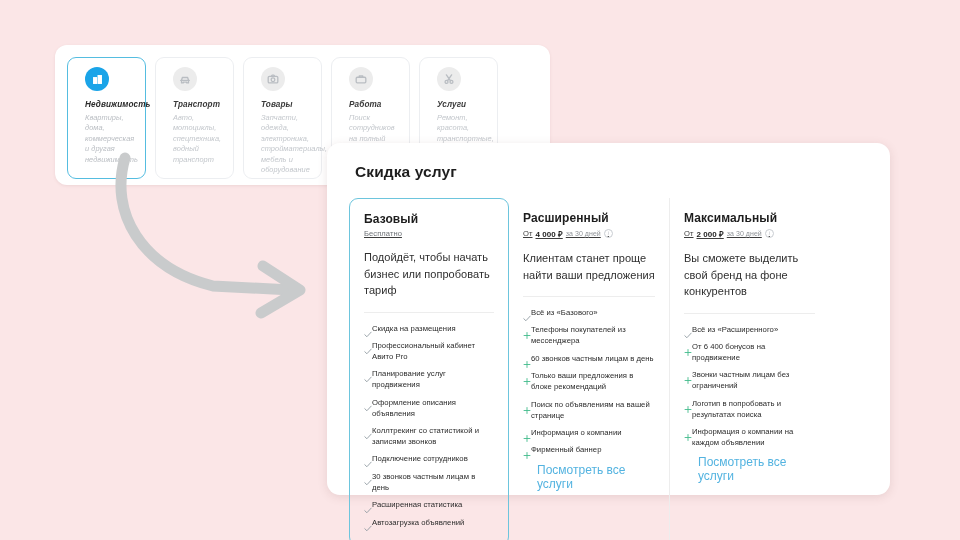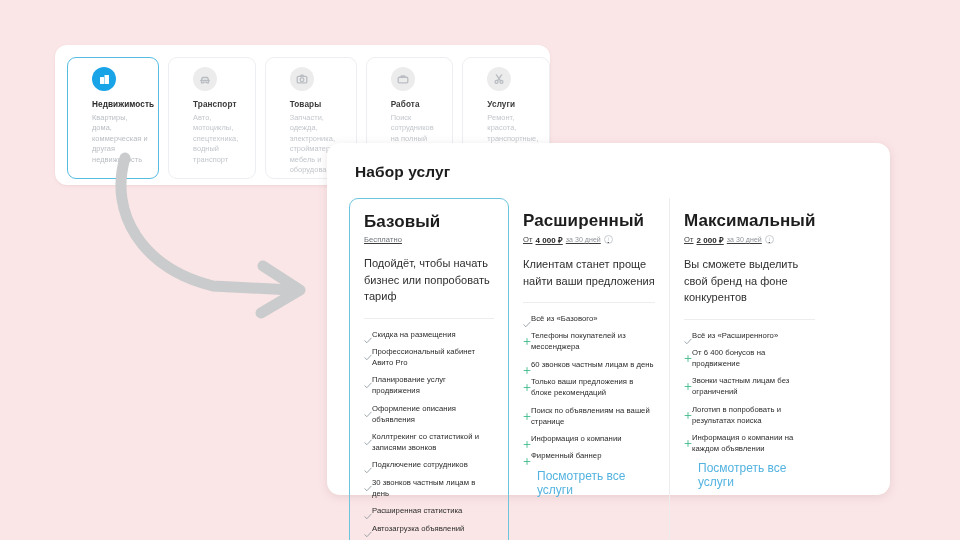--- a/index.html
+++ b/index.html
@@ -15,24 +15,25 @@
 
   
   .cat-panel{
     position:absolute;left:55px;top:45px;width:495px;height:140px;
     background:#ffffff;border-radius:12px;
     box-shadow:0 1px 3px rgba(140,90,95,.12);
     overflow:hidden;
   }
   .cat-strip{display:flex;gap:9px;padding:12px 0 0 12px;}
   .cat-card{
-    width:92px;height:122px;background:#fff;
+    width:79px;height:122px;background:#fff;
     border:1px solid #eceef1;border-radius:9px;
-    padding:9px 9px 0 24px;box-sizing:border-box;
+    padding:9px 9px 0 17px;box-sizing:border-box;
     position:relative;
+    font-style:italic;
   }
   .cat-card.active{border:1.4px solid #55bde0;}
   .cat-ico{
     width:24px;height:24px;border-radius:50%;
     background:#ececec;display:flex;align-items:center;justify-content:center;
     margin-bottom:9px;
   }
   .cat-card.active .cat-ico{background:#1aa4e8;}
   .cat-ico svg{display:block;}
   .cat-title{
@@ -58,21 +59,21 @@
     margin:0 0 17px 6px;
   }
   .tiers{display:flex;}
   .tier{
     width:160px;box-sizing:border-box;padding:13px 14px 10px 14px;position:relative;
   }
   .tier.framed{
     border:1.4px solid #6dc5dd;border-radius:9px;width:160px;
   }
   .tier.sep{border-left:1px solid #ededed;}
-  .tier-name{font-size:17px;font-weight:bold;color:#1d1d1d;letter-spacing:.1px;}
+  .tier-name{font-size:12px;font-weight:bold;color:#1d1d1d;letter-spacing:.1px;}
   .tier-price{font-size:7.6px;color:#3d3d3d;margin-top:3px;letter-spacing:.05px;display:flex;align-items:center;gap:3px;text-decoration:underline;}
   .tier-price .amount{font-weight:bold;font-size:8px;color:#1d1d1d;}
   .tier-price .period{color:#8e9297;font-size:7px;}
   .info-dot{
     width:7px;height:7px;border-radius:50%;border:.8px solid #c9cdd2;
     display:inline-flex;align-items:center;justify-content:center;
     font-size:5px;color:#b4b8bd;line-height:1;font-style:italic;
   }
   .tier-sub{font-size:11px;line-height:1.5;color:#2f2f2f;margin-top:11px;min-height:24px;letter-spacing:.03px;}
   .tier-rule{height:1px;background:#ededed;margin:13px 0 11px 0;}
@@ -141,21 +142,21 @@
         </div>
       </div>
   </div>
 
   <svg class="arrow" viewBox="0 0 260 190">
     <path d="M30 8 C14 62, 46 118, 118 136 L196 140" stroke="#c9cbcc" stroke-width="11" fill="none" stroke-linecap="round"></path>
     <path d="M168 116 L205 140 L166 163" stroke="#c9cbcc" stroke-width="11" fill="none" stroke-linecap="round" stroke-linejoin="round"></path>
   </svg>
 
   <div class="svc-panel">
-    <div class="svc-heading">Набор услуг</div>
+    <div class="svc-heading">Скидка услуг</div>
     <div class="tiers" id="tier-list">
         <div class="tier framed">
           <div class="tier-name">Базовый</div>
           <div class="tier-price">
             <span class="period" style="font-size:7.6px;color:#6c7075">Бесплатно</span>
           </div>
           <div class="tier-sub">Подойдёт, чтобы начать бизнес или попробовать тариф</div>
           <div class="tier-rule"></div>
           <div class="tier-features">
             <div class="feat">

